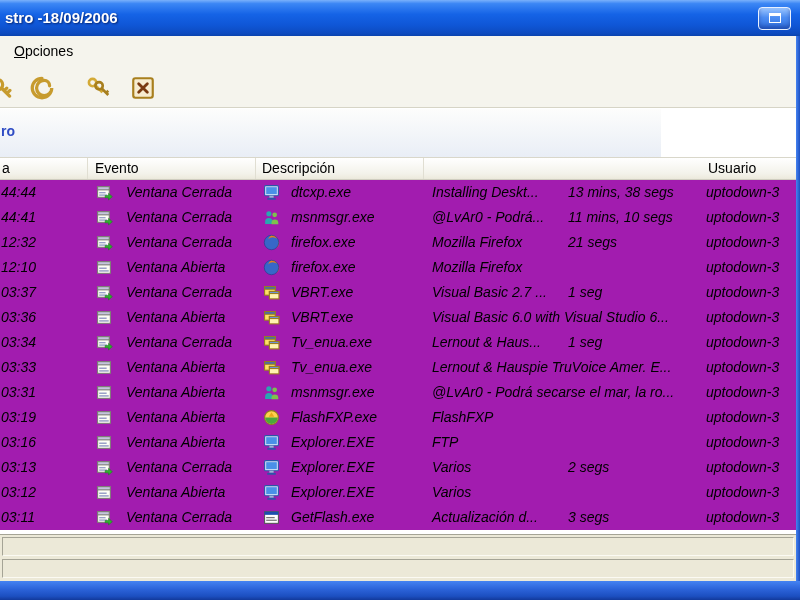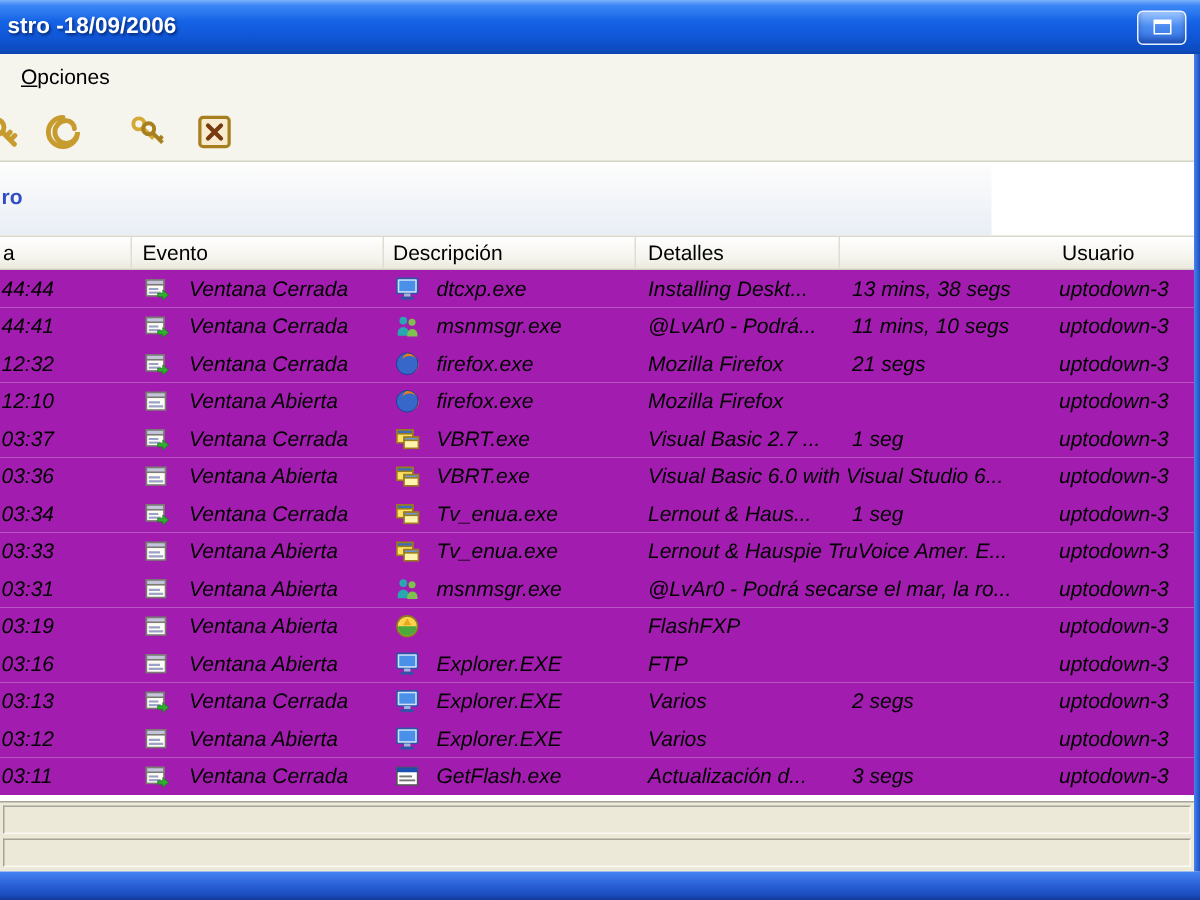--- a/index.html
+++ b/index.html
@@ -134,21 +134,20 @@
 
 <div class="band">
   <div class="filter-label">ro</div>
 </div>
 
 <div class="list">
   <div class="hdr">
     <div class="hcell h0">a</div>
     <div class="hcell h1">Evento</div>
     <div class="hcell h2">Descripción</div>
-    <div class="hcell h3">Detalles</div>
     <div class="hcell h5">Usuario</div>
   </div>
   <div class="rows">
       <div class="row">
         <span class="cell c-time">44:44</span>
         <span class="icon16 ev-pos">
           <svg viewBox="0 0 16 16">
             <rect x="1.5" y="2.5" width="11" height="10" fill="#fdfdf5" stroke="#7b7b74"></rect>
             <rect x="1.5" y="2.5" width="11" height="3" fill="#c4c4dd" stroke="#7b7b74"></rect>
             <rect x="3" y="7.5" width="6" height="1.3" fill="#9aa0c8"></rect>
@@ -375,20 +374,21 @@
           </svg>
         </span>
         <span class="cell c-event">Ventana Abierta</span>
         <span class="icon16 app-pos">
           <svg viewBox="0 0 16 16">
             <circle cx="8" cy="8" r="6.5" fill="#ffd24d" stroke="#8a7a20"></circle>
             <path d="M2 8 a6 6 0 0 0 12 0 z" fill="#4aa83c"></path>
             <path d="M8 3 l2.6 4.4 h-5.2 z" fill="#e8a81c"></path>
           </svg>
         </span>
+        <span class="cell c-app">FlashFXP.exe</span>
         <span class="cell c-details">FlashFXP</span>
         <span class="cell c-duration"></span>
         <span class="cell c-user">uptodown-3</span>
       </div>
       <div class="row">
         <span class="cell c-time">03:16</span>
         <span class="icon16 ev-pos">
           <svg viewBox="0 0 16 16">
             <rect x="1.5" y="2.5" width="12" height="11" fill="#fdfdf5" stroke="#7b7b74"></rect>
             <rect x="1.5" y="2.5" width="12" height="3" fill="#c4c4dd" stroke="#7b7b74"></rect>

